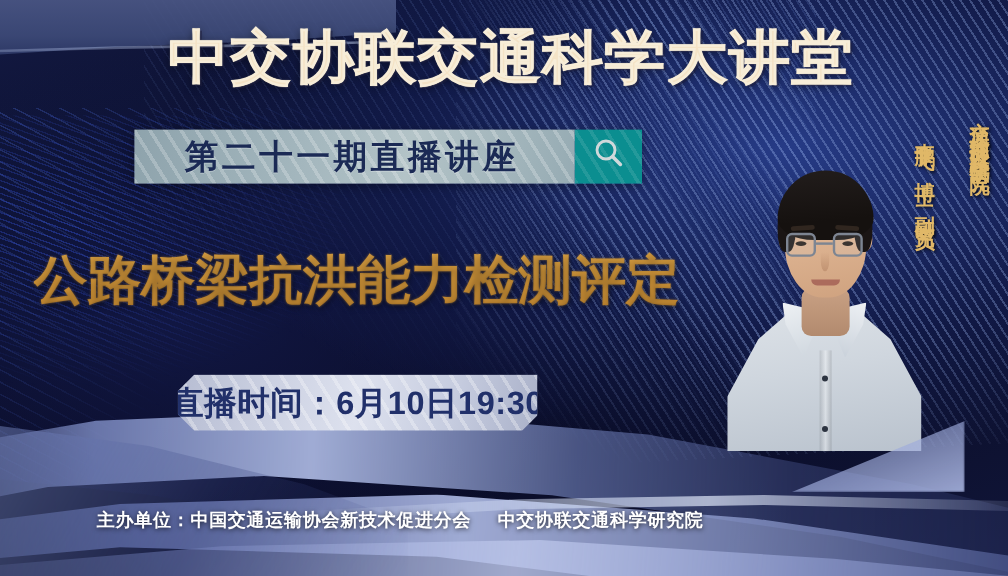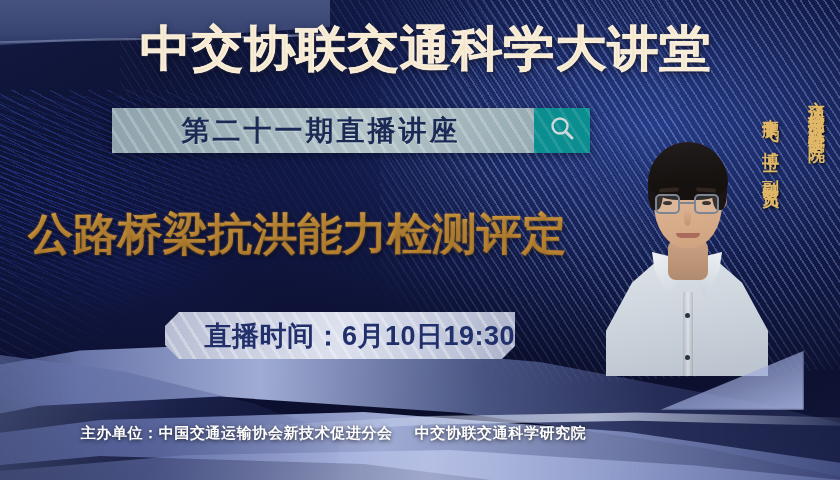--- a/index.html
+++ b/index.html
@@ -106,21 +106,21 @@
     position:absolute; left:140px; top:18px; width:560px; height:62px;
     font-size:48px; line-height:62px; font-weight:bold;
     letter-spacing:1px; color:#f4e3c6; white-space:nowrap;
     text-shadow:0 0 1px #f7ecd6, 2px 2px 0 rgba(30,30,60,.55), 0 2px 7px rgba(0,0,0,.5);
     -webkit-text-stroke:0.6px #f7edd8;
     transform:scaleX(1.06); transform-origin:left center;
   }
 
   
   .searchbar{
-    position:absolute; left:112px; top:108px; width:478px; height:45px;
+    position:absolute; left:112px; top:108px; width:423px; height:45px;
     display:flex; align-items:stretch;
     box-shadow:0 2px 8px rgba(0,0,0,.35);
   }
   .searchbar-field{
     position:relative; flex:1 1 auto; overflow:hidden;
     background:linear-gradient(100deg,#8ea3ac 0%,#a3b6bd 38%,#b3c3c7 62%,#96abb3 100%);
     display:flex; align-items:center; justify-content:center;
   }
   .searchbar-field::after{
     content:""; position:absolute; inset:0;
@@ -152,24 +152,24 @@
     color:#d39a39; letter-spacing:0px; white-space:nowrap;
     text-shadow:0 0 2px rgba(210,150,60,.6), 1px 2px 5px rgba(0,0,0,.55);
     background:linear-gradient(180deg,#e0ab4c 0%,#d79b38 48%,#c4842a 100%);
     -webkit-background-clip:text; background-clip:text;
     -webkit-text-fill-color:transparent;
     transform:scaleX(1.02); transform-origin:left center;
   }
 
   
   .time-pill{
-    position:absolute; left:165px; top:312px; width:350px; height:47px;
+    position:absolute; left:148px; top:312px; width:300px; height:47px;
     background:linear-gradient(100deg,#b6bcd2 0%,#ccd1e2 26%,#dde1ee 50%,#c6ccdf 76%,#aab1c9 100%);
     clip-path:polygon(14px 0,100% 0,100% calc(100% - 13px),calc(100% - 13px) 100%,14px 100%,0 calc(100% - 14px),0 14px);
-    display:flex; align-items:center; justify-content:flex-end;
+    display:flex; align-items:center; justify-content:center;
     box-shadow:0 3px 10px rgba(0,0,0,.4);
     overflow:hidden;
   }
   .time-pill::after{
     content:""; position:absolute; inset:0;
     background:repeating-linear-gradient(58deg,
       rgba(255,255,255,0.30) 0px, rgba(255,255,255,0.30) 3px,
       rgba(255,255,255,0) 3px, rgba(255,255,255,0) 12px);
   }
   .time-text{

